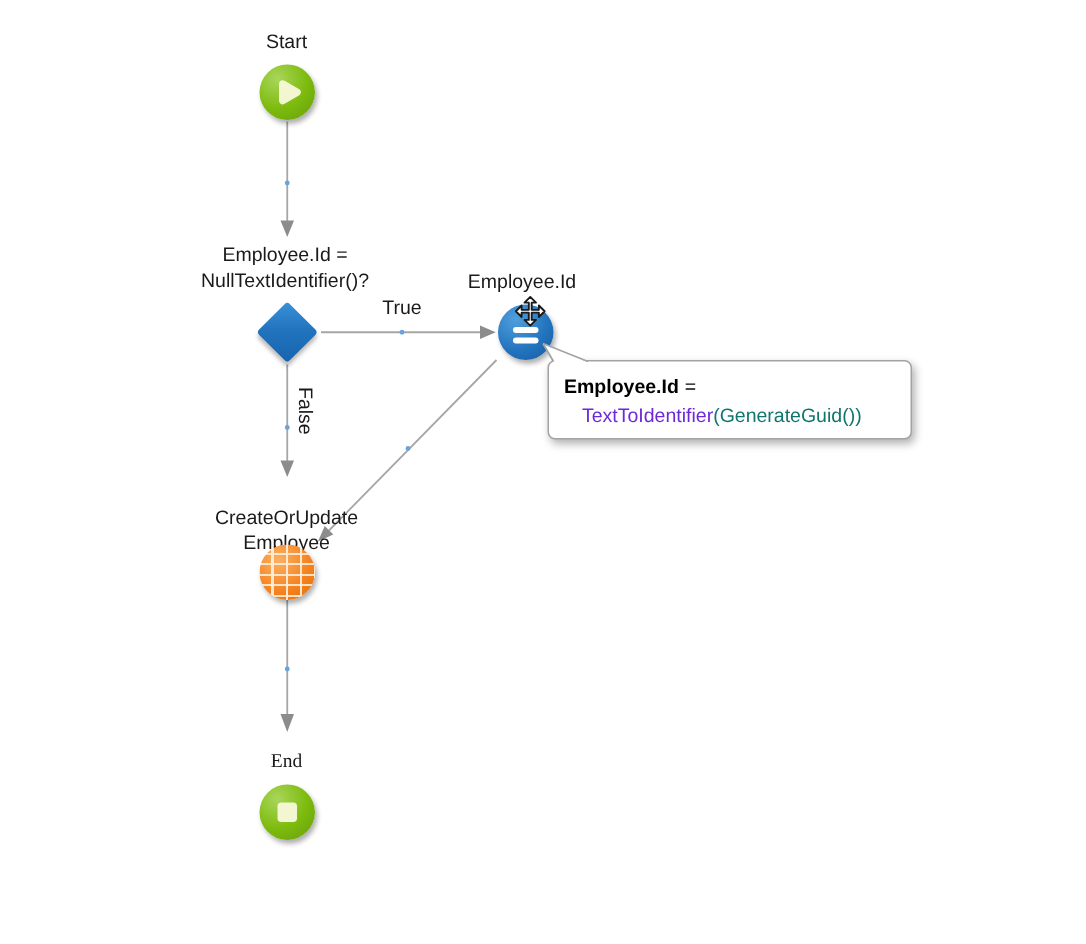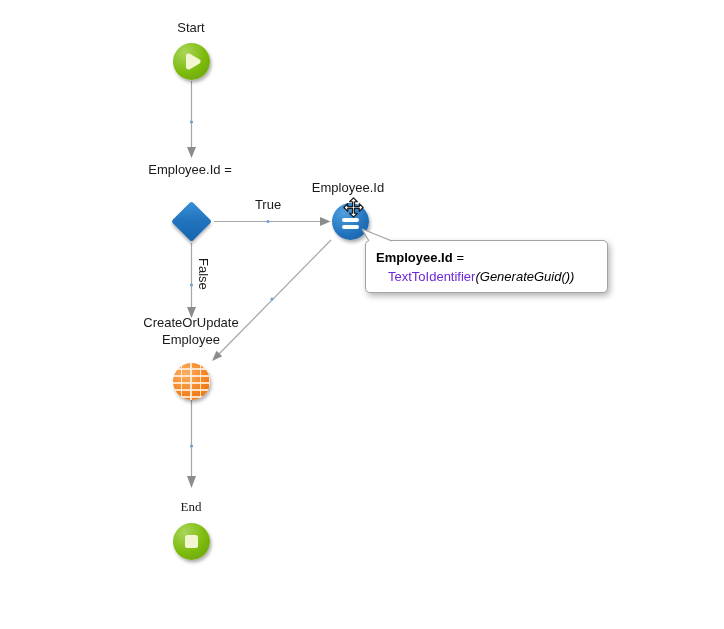--- a/index.html
+++ b/index.html
@@ -103,21 +103,21 @@
     border-radius: 5px;
     box-shadow: 2px 3px 6px rgba(0,0,0,0.3);
     padding: 7px 10px 0 10px;
     line-height: 19px;
     font-size: 13px;
   }
   .tooltip-line2 { padding-left: 12px; }
   .tt-var { font-weight: bold; color: #000; }
   .tt-op { color: #000; margin-left: 4px; }
   .tt-fn { color: #6d28d9; }
-  .tt-args { color: #000000; font-style: italic; }
+  .tt-args { color: #0f766e; }
   .tooltip-callout { position: absolute; left: 358px; top: 227px; }
 </style>
 </head>
 <body>
 
 <div class="canvas">
 
   <svg class="edges-layer">
     <g>
       <line class="edge-line" x1="191.5" y1="81" x2="191.5" y2="148"></line>
@@ -148,41 +148,42 @@
 
   <div class="node-label" style="left:191px; top:19px;">Start</div>
   <div class="node-circle node-green" style="left:173px; top:43px;">
     <svg class="play-glyph" width="37" height="37">
       <polygon points="15.5,13 25,18.5 15.5,24" fill="#f2f7d2" stroke="#f2f7d2" stroke-width="5" stroke-linejoin="round"></polygon>
     </svg>
   </div>
 
   <div class="node-label" style="left:190px; top:161px;">
     <div>Employee.Id =</div>
+    <div>NullTextIdentifier()?</div>
   </div>
   <div class="node-diamond">
     <span></span>
   </div>
 
   <div class="edge-label" style="left:268px; top:197px;">True</div>
   <div class="edge-label vertical" style="left:196px; top:258px;">False</div>
 
   <div class="node-label" style="left:348px; top:179px;">Employee.Id</div>
   <div class="node-circle node-blue" style="left:332px; top:203px;">
     <span>
       <span class="equals-bar top"></span>
       <span class="equals-bar bottom"></span>
     </span>
   </div>
 
   <svg class="move-cursor" viewBox="0 0 24 24">
     <path d="M12,2 L16,6 L13,6 L13,11 L18,11 L18,8 L22,12 L18,16 L18,13 L13,13 L13,18 L16,18 L12,22 L8,18 L11,18 L11,13 L6,13 L6,16 L2,12 L6,8 L6,11 L11,11 L11,6 L8,6 Z" fill="#ffffff" stroke="#1a1a1a" stroke-width="1.3" stroke-linejoin="round"></path>
   </svg>
 
-  <div class="node-label" style="left:191px; top:314px;">
+  <div class="node-label" style="left:191px; top:336px;">
     <div>CreateOrUpdate</div>
     <div>Employee</div>
   </div>
   <div class="node-circle node-orange" style="left:173px; top:363px;">
     <span></span>
   </div>
 
   <div class="node-label" style="left:191px; top:498px;font-family:Liberation Serif, serif;">End</div>
   <div class="node-circle node-green" style="left:173px; top:523px;">
     <span class="stop-glyph"></span>

